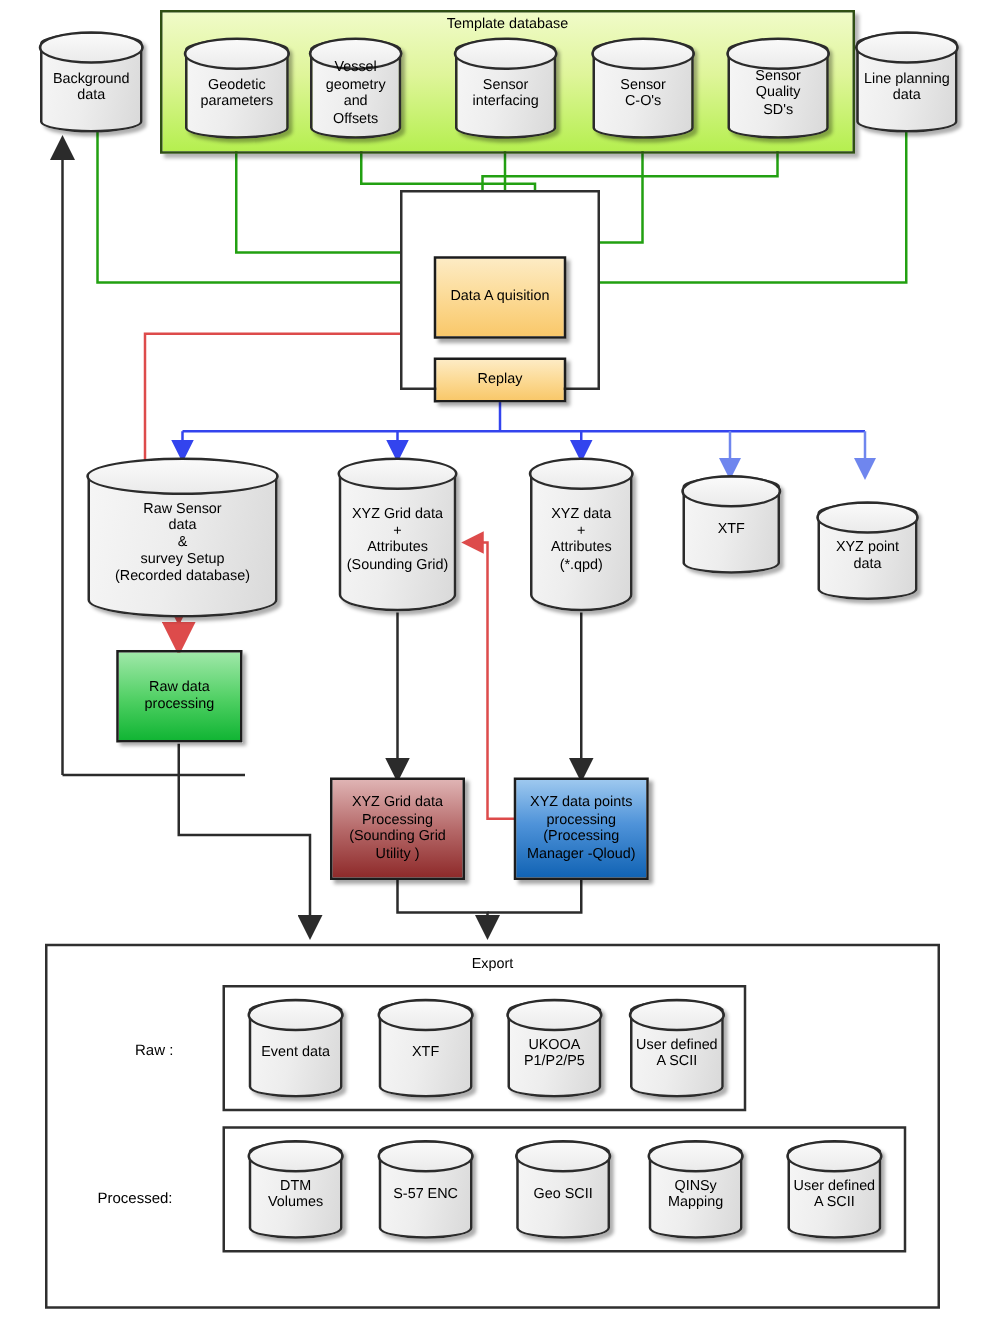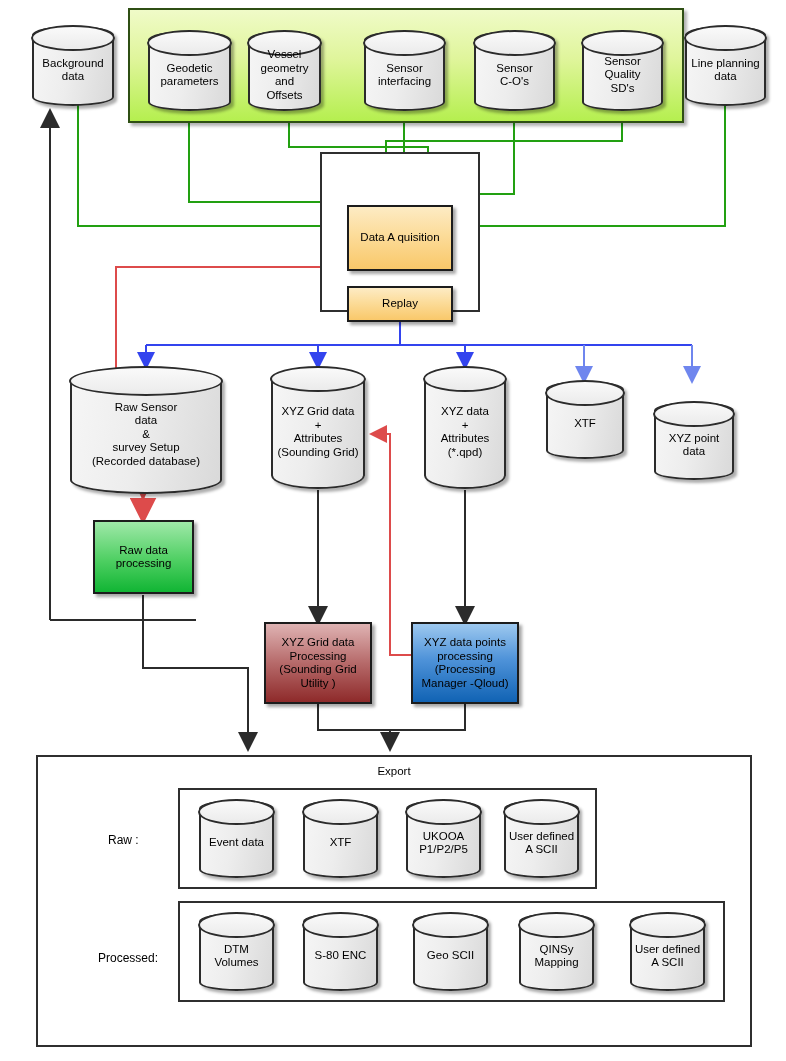--- a/index.html
+++ b/index.html
@@ -112,20 +112,21 @@
   </svg>
 
   <div class="cyl" style="left:32px;top:26px;width:82px;height:80px;">
     <div class="body"></div>
     <div class="top"></div>
     <div class="lbl">Background
 data</div>
   </div>
 
   <div class="tmpl" style="left:128px;top:8px;width:556px;height:115px;"></div>
+  <div class="grptitle" style="left:128px;top:13px;width:556px;">Template database</div>
 
   <div class="cyl" style="left:148px;top:31px;width:83px;height:80px;">
     <div class="body"></div>
     <div class="top"></div>
     <div class="lbl">Geodetic
 parameters</div>
   </div>
   <div class="cyl" style="left:248px;top:31px;width:73px;height:80px;">
     <div class="body"></div>
     <div class="top"></div>
@@ -243,32 +244,32 @@
     <div class="lbl">UKOOA
 P1/P2/P5</div>
   </div>
   <div class="cyl" style="left:504px;top:800px;width:75px;height:78px;">
     <div class="body"></div>
     <div class="top"></div>
     <div class="lbl">User defined
 A SCII</div>
   </div>
 
-  <div class="sidelbl" style="left:98px;top:951px;text-align:center;">Processed:</div>
+  <div class="sidelbl" style="left:78px;top:951px;text-align:center;">Processed:</div>
   <div class="grpbox" style="left:178px;top:901px;width:547px;height:101px;"></div>
   <div class="cyl" style="left:199px;top:913px;width:75px;height:78px;">
     <div class="body"></div>
     <div class="top"></div>
     <div class="lbl">DTM
 Volumes</div>
   </div>
   <div class="cyl" style="left:303px;top:913px;width:75px;height:78px;">
     <div class="body"></div>
     <div class="top"></div>
-    <div class="lbl">S-80 ENC</div>
+    <div class="lbl">S-57 ENC</div>
   </div>
   <div class="cyl" style="left:413px;top:913px;width:75px;height:78px;">
     <div class="body"></div>
     <div class="top"></div>
     <div class="lbl">Geo SCII</div>
   </div>
   <div class="cyl" style="left:519px;top:913px;width:75px;height:78px;">
     <div class="body"></div>
     <div class="top"></div>
     <div class="lbl">QINSy

